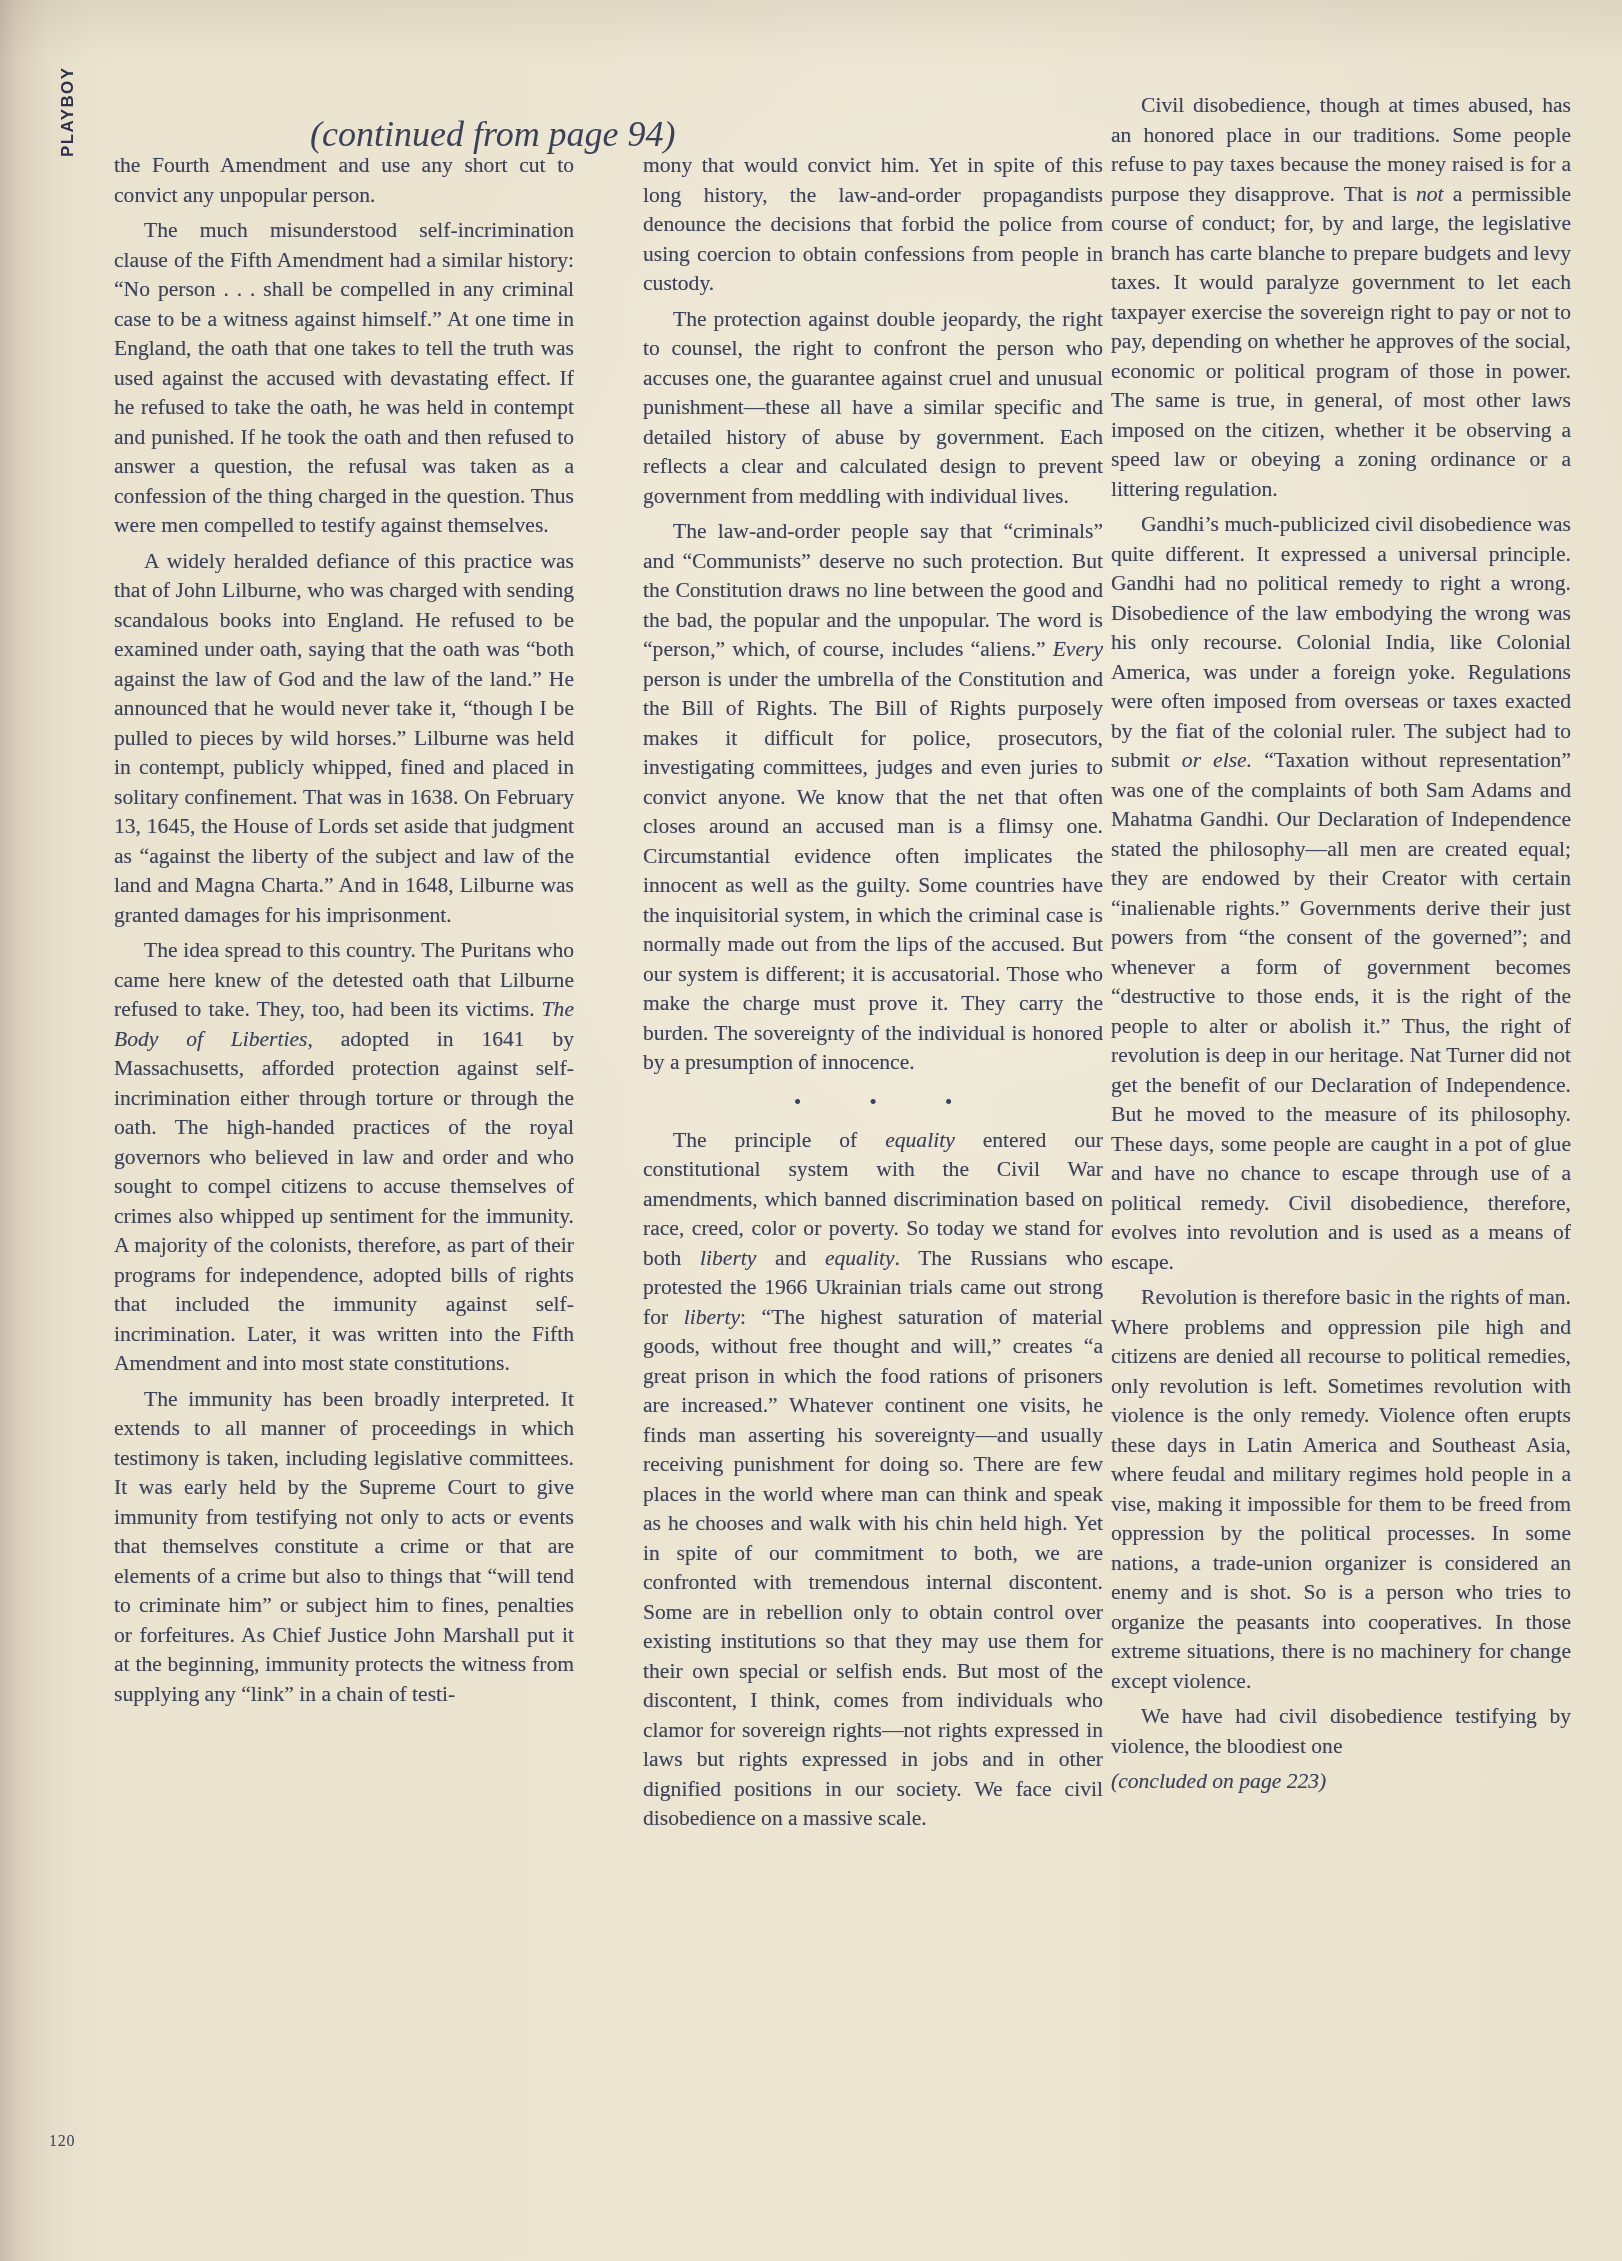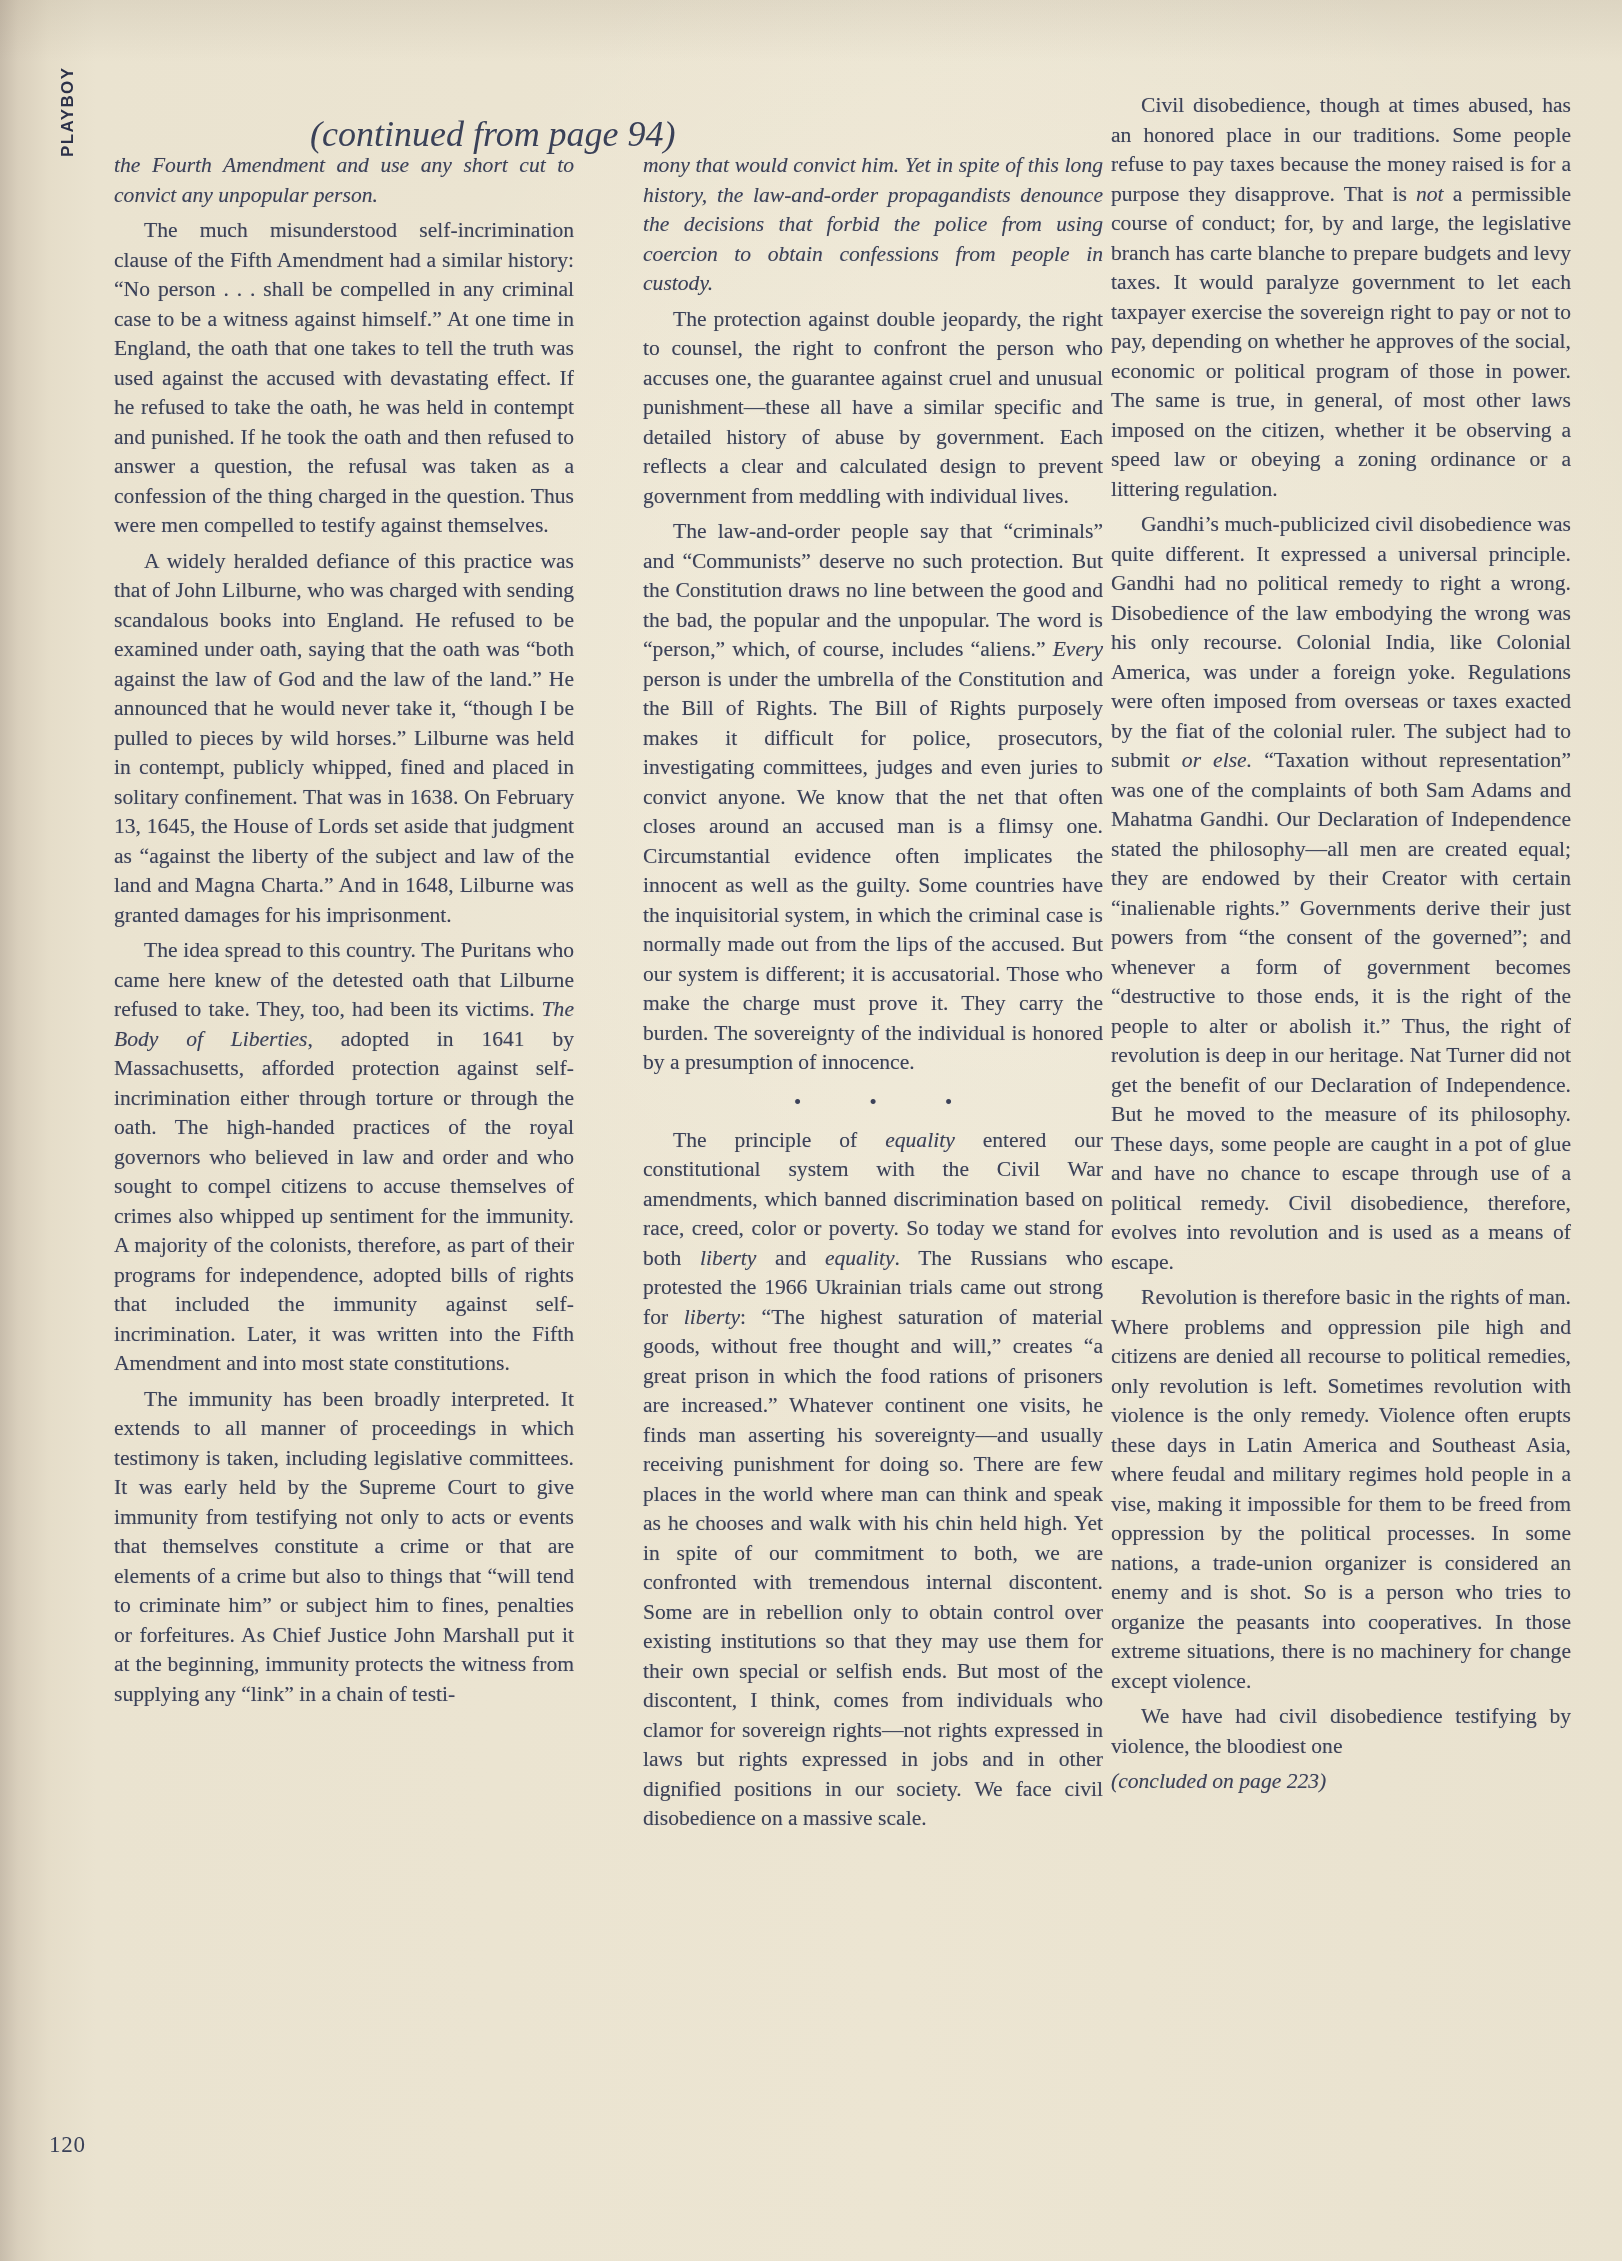--- a/index.html
+++ b/index.html
@@ -35,30 +35,30 @@
   }
   .col{
     position:absolute; width:472px;
     font-size:21.6px; line-height:29.5px; color:#3c4259;
     text-shadow:0 0 0.7px rgba(56,62,88,.35);
   }
   #col1{left:108px; top:145px;}
   #col2{left:637px; top:145px;}
   #col3{left:1105px; top:85px;}
   .para{margin:6px; text-align:justify; text-indent:30px;}
-  .para.noindent{text-indent:0;font-style:italic;}
+  .para.noindent{text-indent:0;}
   .para.separator{
     text-align:center; text-indent:0; font-size:20.6px; line-height:36px;
     letter-spacing:29px; padding-left:29px; color:#3c4259;
   }
   .para.concluded{text-align:left; text-indent:0; font-style:italic;}
   .para em{font-style:italic;}
   .pageno{
     position:absolute; left:49px; top:2132px;
-    font-size:23px; color:#3a4158; letter-spacing:0.7px;
+    font-size:16px; color:#3a4158; letter-spacing:0.7px;
   }
 </style>
 </head>
 <body>
 
 <div class="page">
   <div class="spine">PLAYBOY</div>
 
 
   <div class="cont-note">(continued from page 94)</div>

